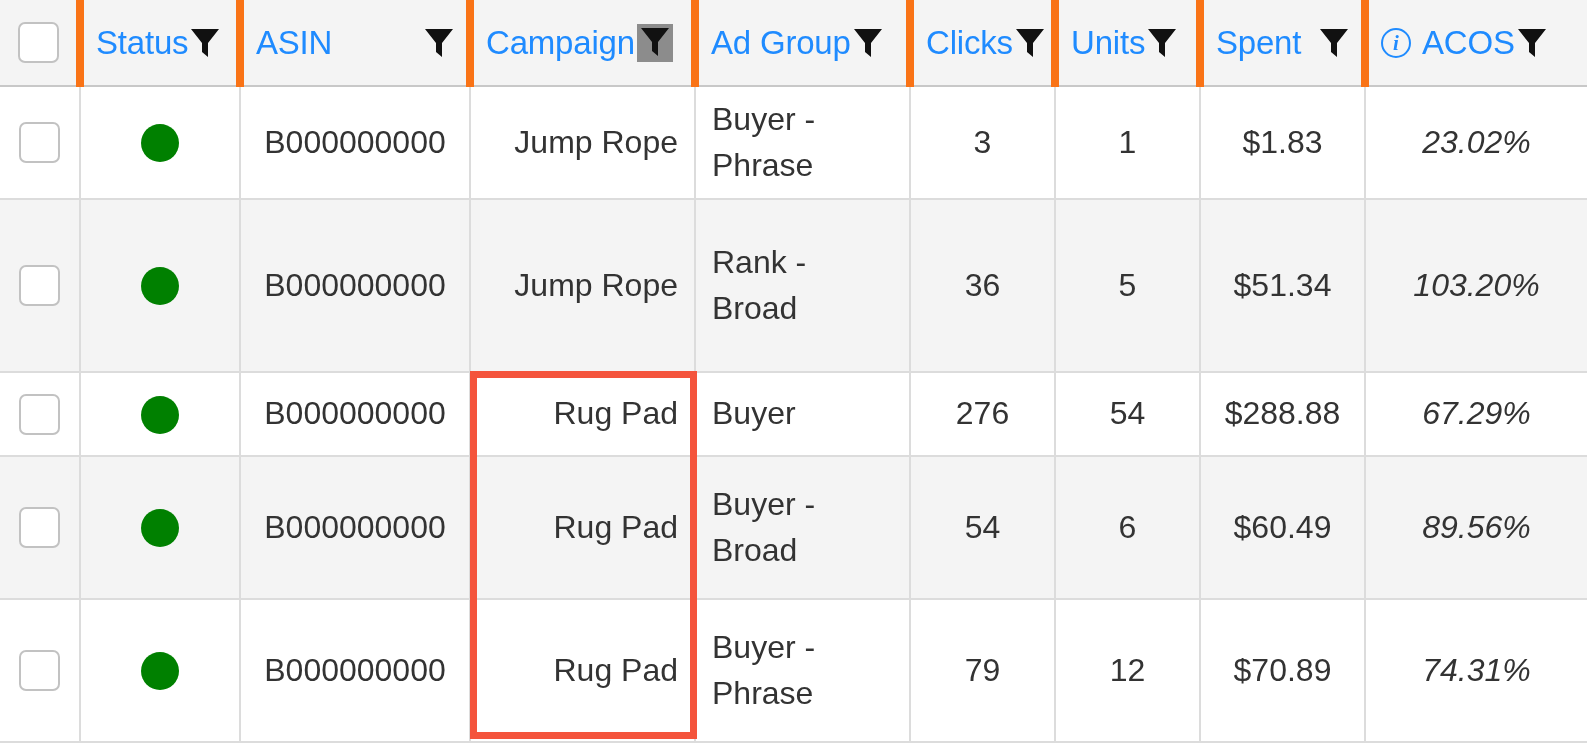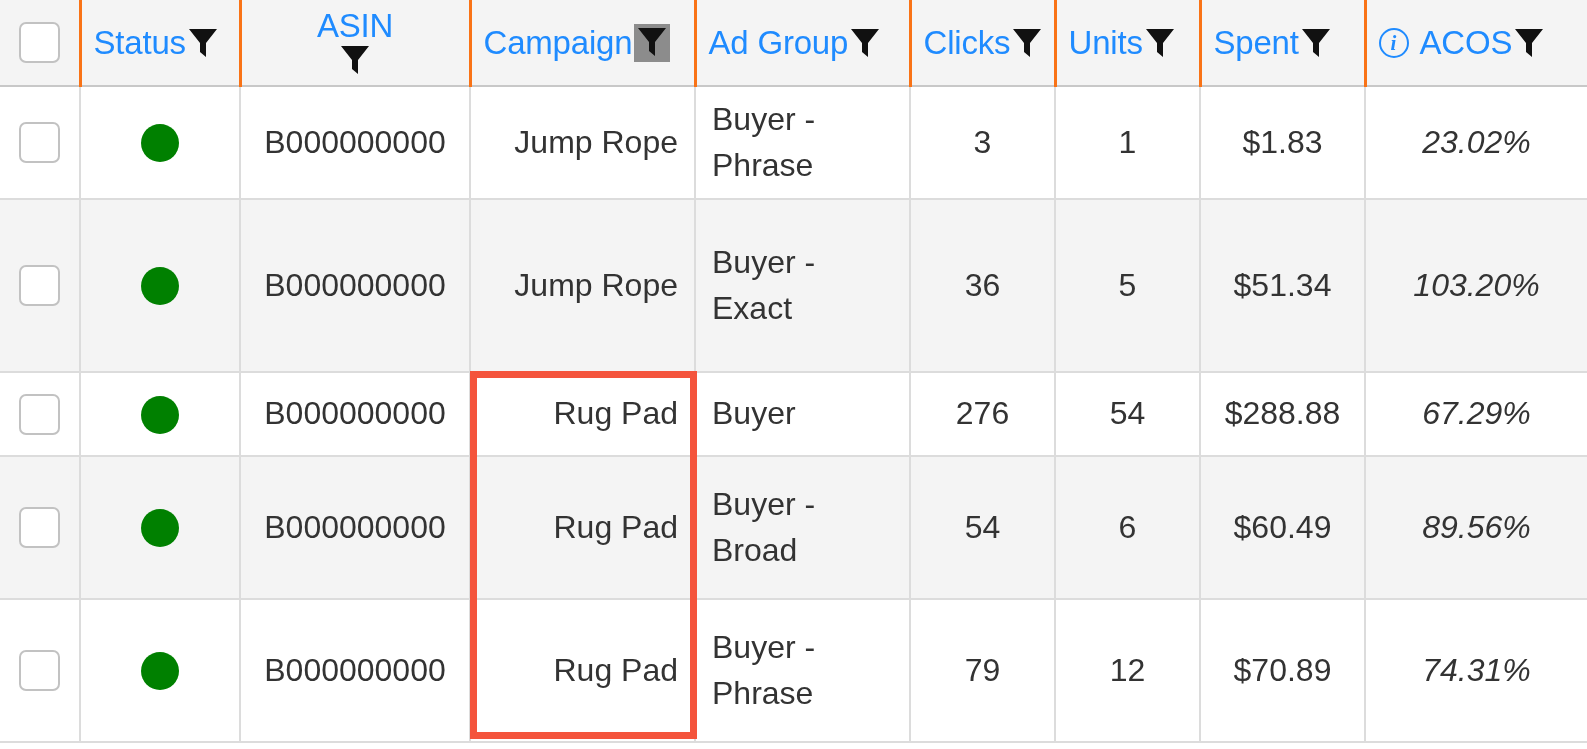--- a/index.html
+++ b/index.html
@@ -35,36 +35,36 @@
   col.c-clicks   { width: 145px; }
   col.c-units    { width: 145px; }
   col.c-spent    { width: 165px; }
   col.c-acos     { width: 222px; }
 
   
   thead th {
     background: #f4f4f4;
     height: 86px;
     padding: 0 12px;
-    border-right: 3px solid #f97316;
+    border-right: 8px solid #f97316;
     border-bottom: 2px solid #c8c8c8;
     vertical-align: middle;
     font-weight: normal;
   }
   thead th:last-child { border-right: none; }
   thead th.th-check { padding: 0; }
 
   .th-inner {
     display: flex;
     align-items: center;
     justify-content: flex-start;
     gap: 2px;
     width: 100%;
   }
-  .th-inner.spread { justify-content: space-between; flex-direction: column; }
+  .th-inner.spread { justify-content: space-between; }
 
   .th-label {
     color: #1f8bff;
     font-size: 33px;
     line-height: 1;
     white-space: nowrap;
     letter-spacing: -0.2px;
   }
 
   
@@ -238,21 +238,21 @@
             <span class="th-label">Units</span>
             <span class="funnel">
               <svg width="30" height="32" viewBox="0 0 30 32">
                   <path d="M1 2 L29 2 L18 16 L18 30 L12 25 L12 16 Z" fill="#111111"></path>
                 </svg>
             </span>
           </div>
         </th>
 
         <th>
-          <div class="th-inner" style="">
+          <div class="th-inner" style="justify-content:space-between;">
             <span class="th-label">Spent</span>
             <span class="funnel">
               <svg width="30" height="32" viewBox="0 0 30 32">
                   <path d="M1 2 L29 2 L18 16 L18 30 L12 25 L12 16 Z" fill="#111111"></path>
                 </svg>
             </span>
           </div>
         </th>
 
         <th>
@@ -309,21 +309,21 @@
         <td class="cell-status">
           <span class="status-dot"></span>
         </td>
         <td class="cell-asin">
           <span class="cell-text">B000000000</span>
         </td>
         <td class="cell-campaign">
           <span class="cell-text">Jump Rope</span>
         </td>
         <td class="cell-adgroup">
-          <span class="cell-text">Buyer - Exact</span>
+          <span class="cell-text">Rank - Broad</span>
         </td>
         <td class="cell-num">
           <span class="cell-text">36</span>
         </td>
         <td class="cell-num">
           <span class="cell-text">5</span>
         </td>
         <td class="cell-num">
           <span class="cell-text">$51.34</span>
         </td>

